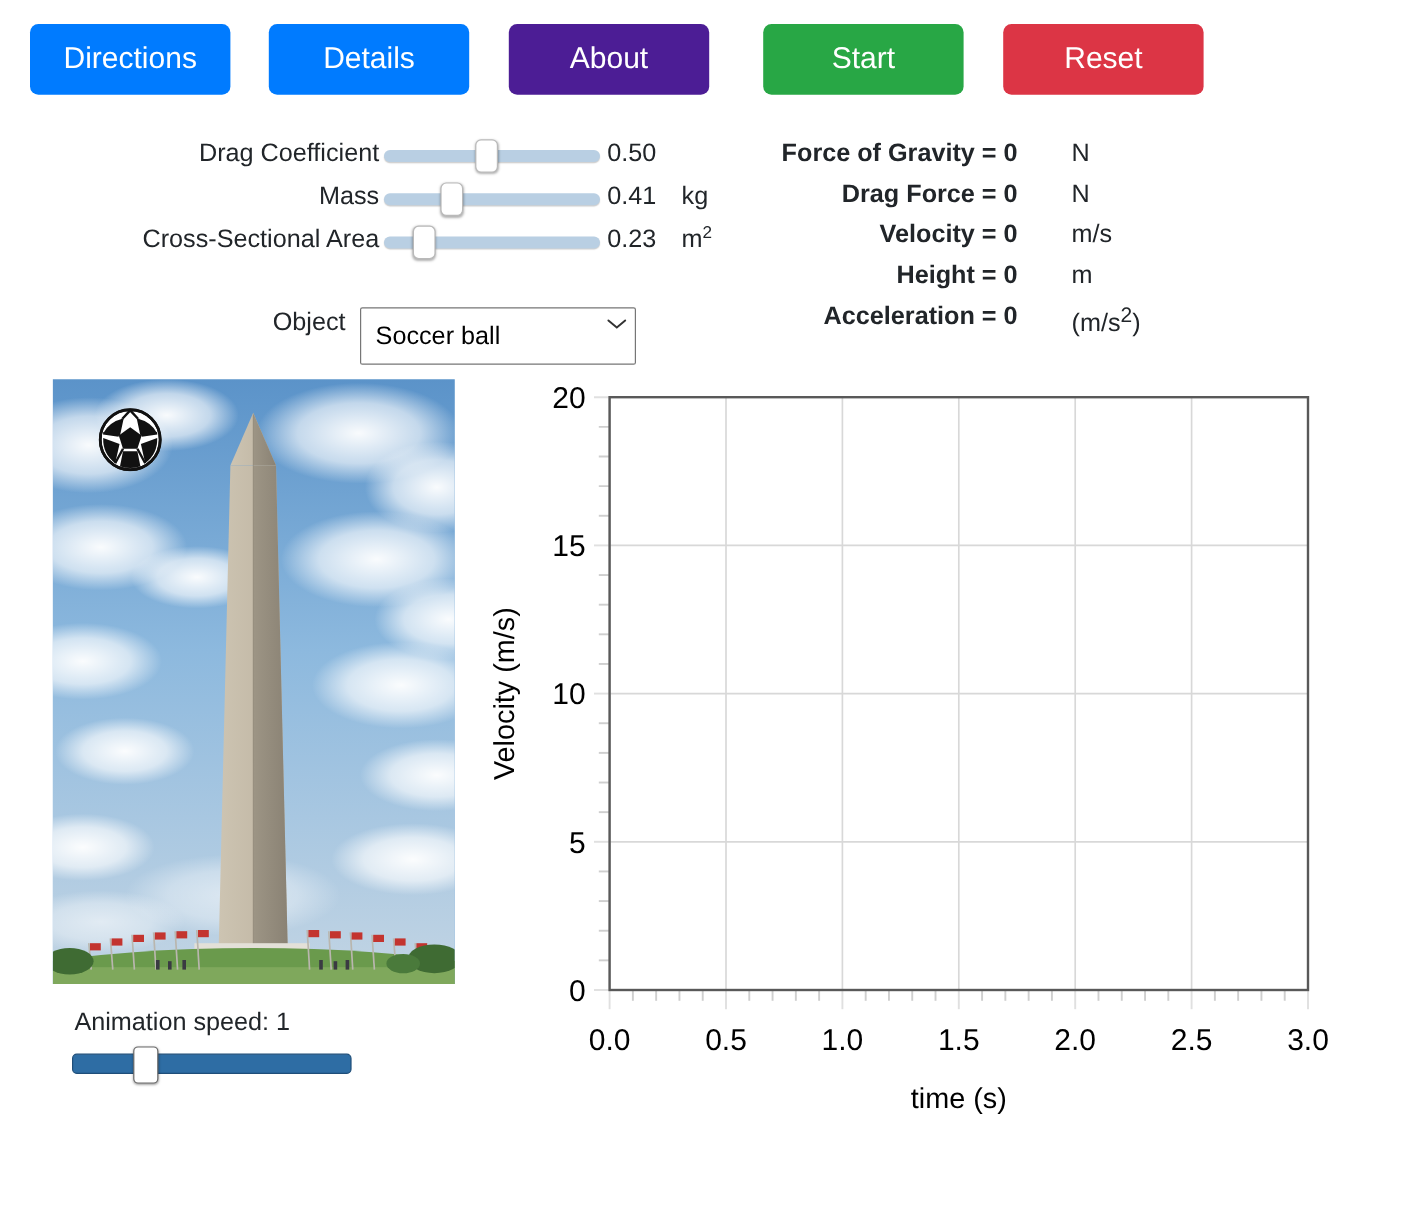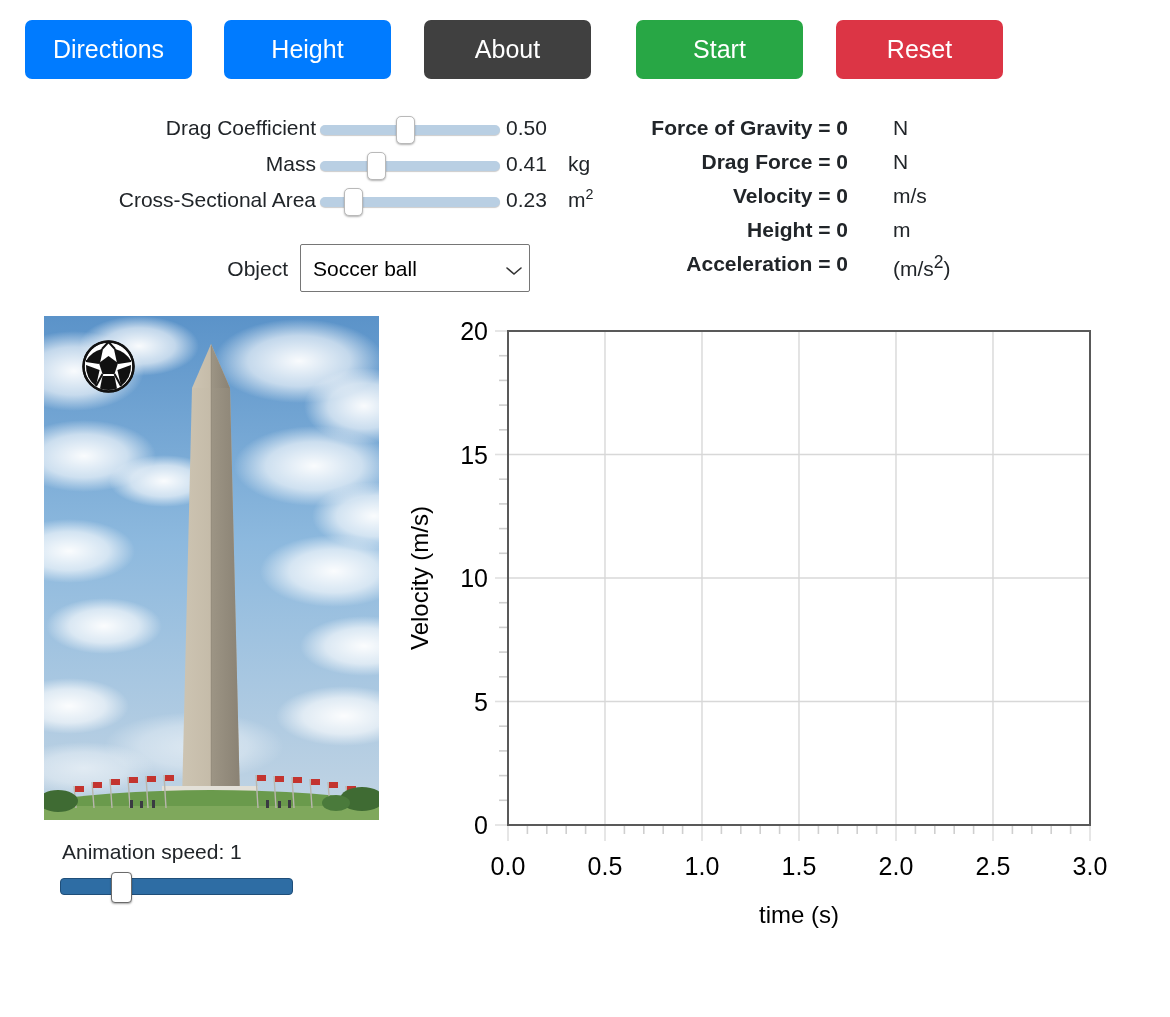--- a/index.html
+++ b/index.html
@@ -27,21 +27,21 @@
     font-family: "Liberation Sans", sans-serif;
     font-size: 25px;
     line-height: 59px;
     text-align: center;
     cursor: pointer;
     padding: 0;
     white-space: nowrap;
   }
   #btn-directions { left: 25px;  width: 167px; background: #007bff; }
   #btn-details    { left: 224px; width: 167px; background: #007bff; }
-  #btn-about      { left: 424px; width: 167px; background: #404040; }
+  #btn-about      { left: 424px; width: 167px; background: #4c1d95; }
   #btn-start      { left: 636px; width: 167px; background: #28a745; }
   #btn-reset      { left: 836px; width: 167px; background: #dc3545; }
 
   
   #controls {
     position: absolute;
     left: 0; top: 112px;
     width: 600px;
     padding-left: 28px;
   }
@@ -112,21 +112,21 @@
   #object-label {
     position: absolute;
     right: 312px; top: 13px;
     width: 320px;
     text-align: right;
     font-size: 21px;
     color: #212529;
   }
   #object-select {
     position: absolute;
-    left: 300px; top: 0px;
+    left: 300px; top: 12px;
     width: 230px; height: 48px;
     border: 1px solid #767676;
     border-radius: 2px;
     background: #ffffff;
     font-family: "Liberation Sans", sans-serif;
     font-size: 21px;
     color: #000;
     padding: 0 30px 0 12px;
     cursor: pointer;
     appearance: none;
@@ -227,21 +227,21 @@
     font-family: "Liberation Sans", sans-serif;
     font-size: 24px;
     fill: #000000;
   }
 </style>
 </head>
 <body>
 
 <div id="toolbar">
   <button class="tbtn" id="btn-directions">Directions</button>
-  <button class="tbtn" id="btn-details">Height</button>
+  <button class="tbtn" id="btn-details">Details</button>
   <button class="tbtn" id="btn-about">About</button>
   <button class="tbtn" id="btn-start">Start</button>
   <button class="tbtn" id="btn-reset">Reset</button>
 </div>
 
 <div id="controls">
 
   <div class="ctl-row">
     <div class="ctl-label">Drag Coefficient</div>
     <div class="slider-wrap">

